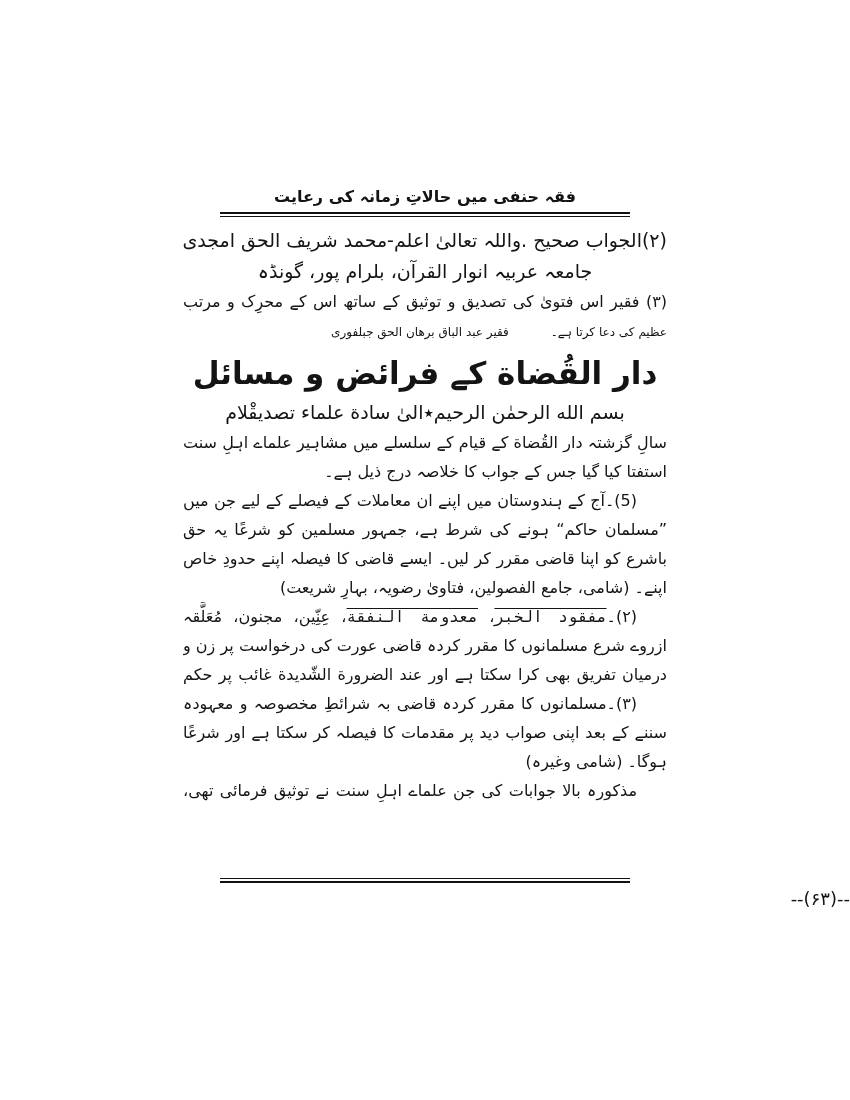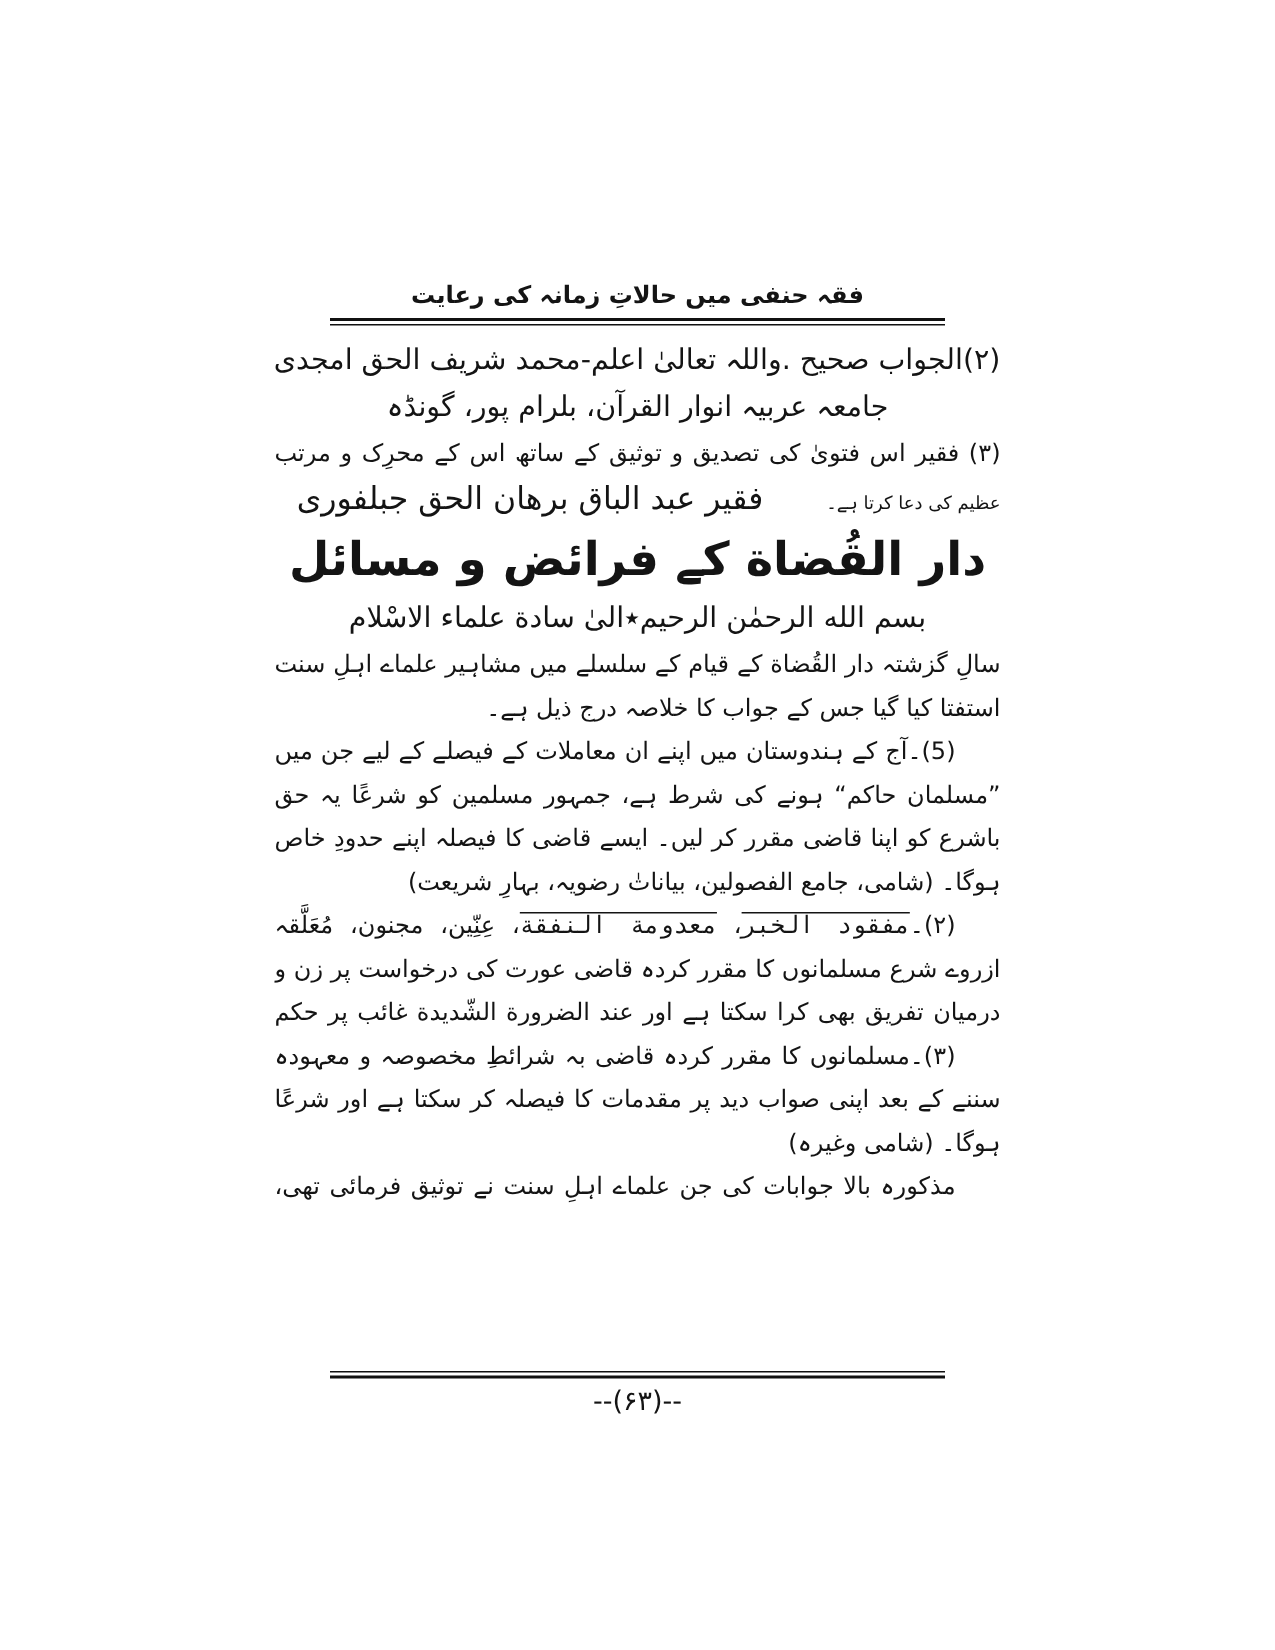--- a/index.html
+++ b/index.html
@@ -49,21 +49,21 @@
   .mt8{margin-top:8px;}
 
   .sig-row{
     display:flex;
     align-items:baseline;
     line-height:32px;
     height:32px;
     overflow:hidden;
   }
   .sig-dua{font-size:12px;}
-  .sig-name{font-size:21px;margin-right:42px;white-space:nowrap;}
+  .sig-name{font-size:12px;margin-right:42px;white-space:nowrap;}
 
   .section-heading{
     text-align:center;
     font-size:31px;
     font-weight:bold;
     line-height:42px;
     height:42px;
     margin:4px 0 2px 0;
     overflow:hidden;
     letter-spacing:1px;
@@ -72,23 +72,22 @@
     text-align:center;
     font-size:19px;
     line-height:32px;
     height:32px;
     overflow:hidden;
   }
   .ov{text-decoration:overline;font-family:Liberation Mono, monospace;}
 
   .footer{
     position:absolute;
-    top:912px;
+    top:876px;
     left:0;right:0;
-    text-align:center;
   }
   .footer .page-num{
     display:inline-block;
     direction:ltr;
     font-size:18px;
     line-height:26px;
     margin-top:3px;
     letter-spacing:1px;
   }
 </style>
@@ -113,29 +112,29 @@
     <div class="ln just">(۳) فقیر اس فتویٰ کی تصدیق و توثیق کے ساتھ اس کے محرِک و مرتب کے لیے اجرِ</div>
 
     <div class="sig-row">
       <span class="sig-dua">عظیم کی دعا کرتا ہے۔</span>
       <span class="sig-name">فقیر عبد الباق برهان الحق جبلفوری</span>
     </div>
 
 
     <div class="section-heading">دار القُضاة کے فرائض و مسائل</div>
 
-    <div class="bismillah">بسم الله الرحمٰن الرحیم٭الیٰ سادة علماء الاسْلام</div>
+    <div class="bismillah">بسم الله الرحمٰن الرحیم٭الیٰ سادة علماء تصدیقْلام</div>
 
     <div class="ln just">سالِ گزشتہ دار القُضاة کے قیام کے سلسلے میں مشاہیر علماے اہلِ سنت سے ایک</div>
     <div class="ln start">استفتا کیا گیا جس کے جواب کا خلاصہ درج ذیل ہے۔</div>
 
     <div class="ln just indent">(5)۔آج کے ہندوستان میں اپنے ان معاملات کے فیصلے کے لیے جن میں</div>
     <div class="ln just">”مسلمان حاکم“ ہونے کی شرط ہے، جمہور مسلمین کو شرعًا یہ حق پہنچتا ہے کہ وہ کسی عالِم</div>
     <div class="ln just">باشرع کو اپنا قاضی مقرر کر لیں۔ ایسے قاضی کا فیصلہ اپنے حدودِ خاص میں جائز و نافذ</div>
-    <div class="ln start">ہوگا۔ (شامی، جامع الفصولین، بیاناتٰ رضویہ، بہارِ شریعت)</div>
+    <div class="ln start">اپنے۔ (شامی، جامع الفصولین، فتاویٰ رضویہ، بہارِ شریعت)</div>
 
     <div class="ln just indent">
       <span>(۲)۔</span><span class="ov">مفقود الخبر</span><span>، </span><span class="ov">معدومة النفقة</span><span>، عِنِّین، مجنون، مُعَلَّقہ وغیرہا مسائل میں</span>
     </div>
     <div class="ln just">ازروے شرع مسلمانوں کا مقرر کردہ قاضی عورت کی درخواست پر زن و شوہر کے</div>
     <div class="ln just">درمیان تفریق بھی کرا سکتا ہے اور عند الضرورة الشّدیدة غائب پر حکم بھی نافذ کر سکتا</div>
 
     <div class="ln just indent">(۳)۔مسلمانوں کا مقرر کردہ قاضی بہ شرائطِ مخصوصہ و معہودہ فریقَین کے بیانات</div>
     <div class="ln just">سننے کے بعد اپنی صواب دید پر مقدمات کا فیصلہ کر سکتا ہے اور شرعًا اس کا فیصلہ نافذ</div>
     <div class="ln start">ہوگا۔ (شامی وغیرہ)</div>

